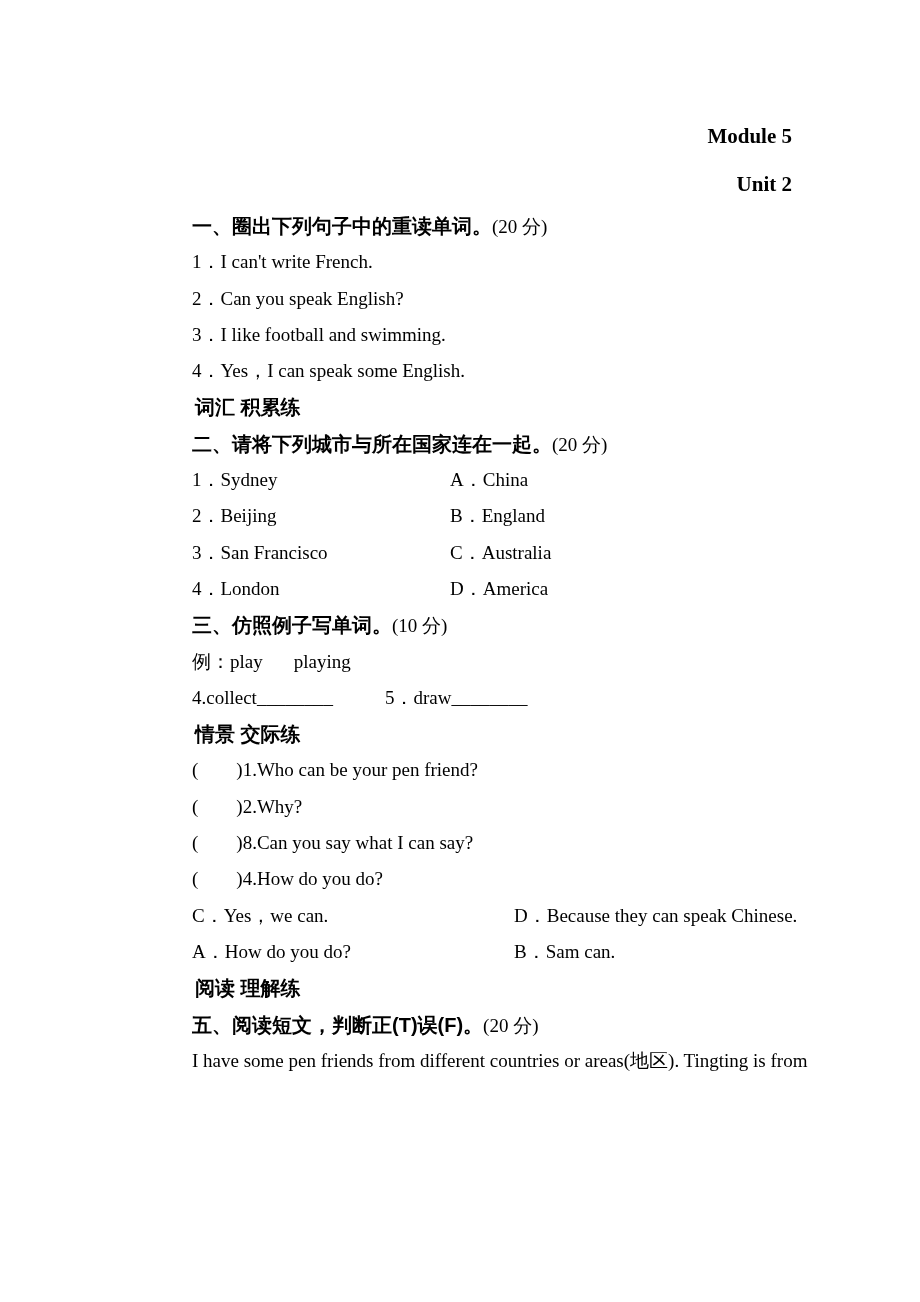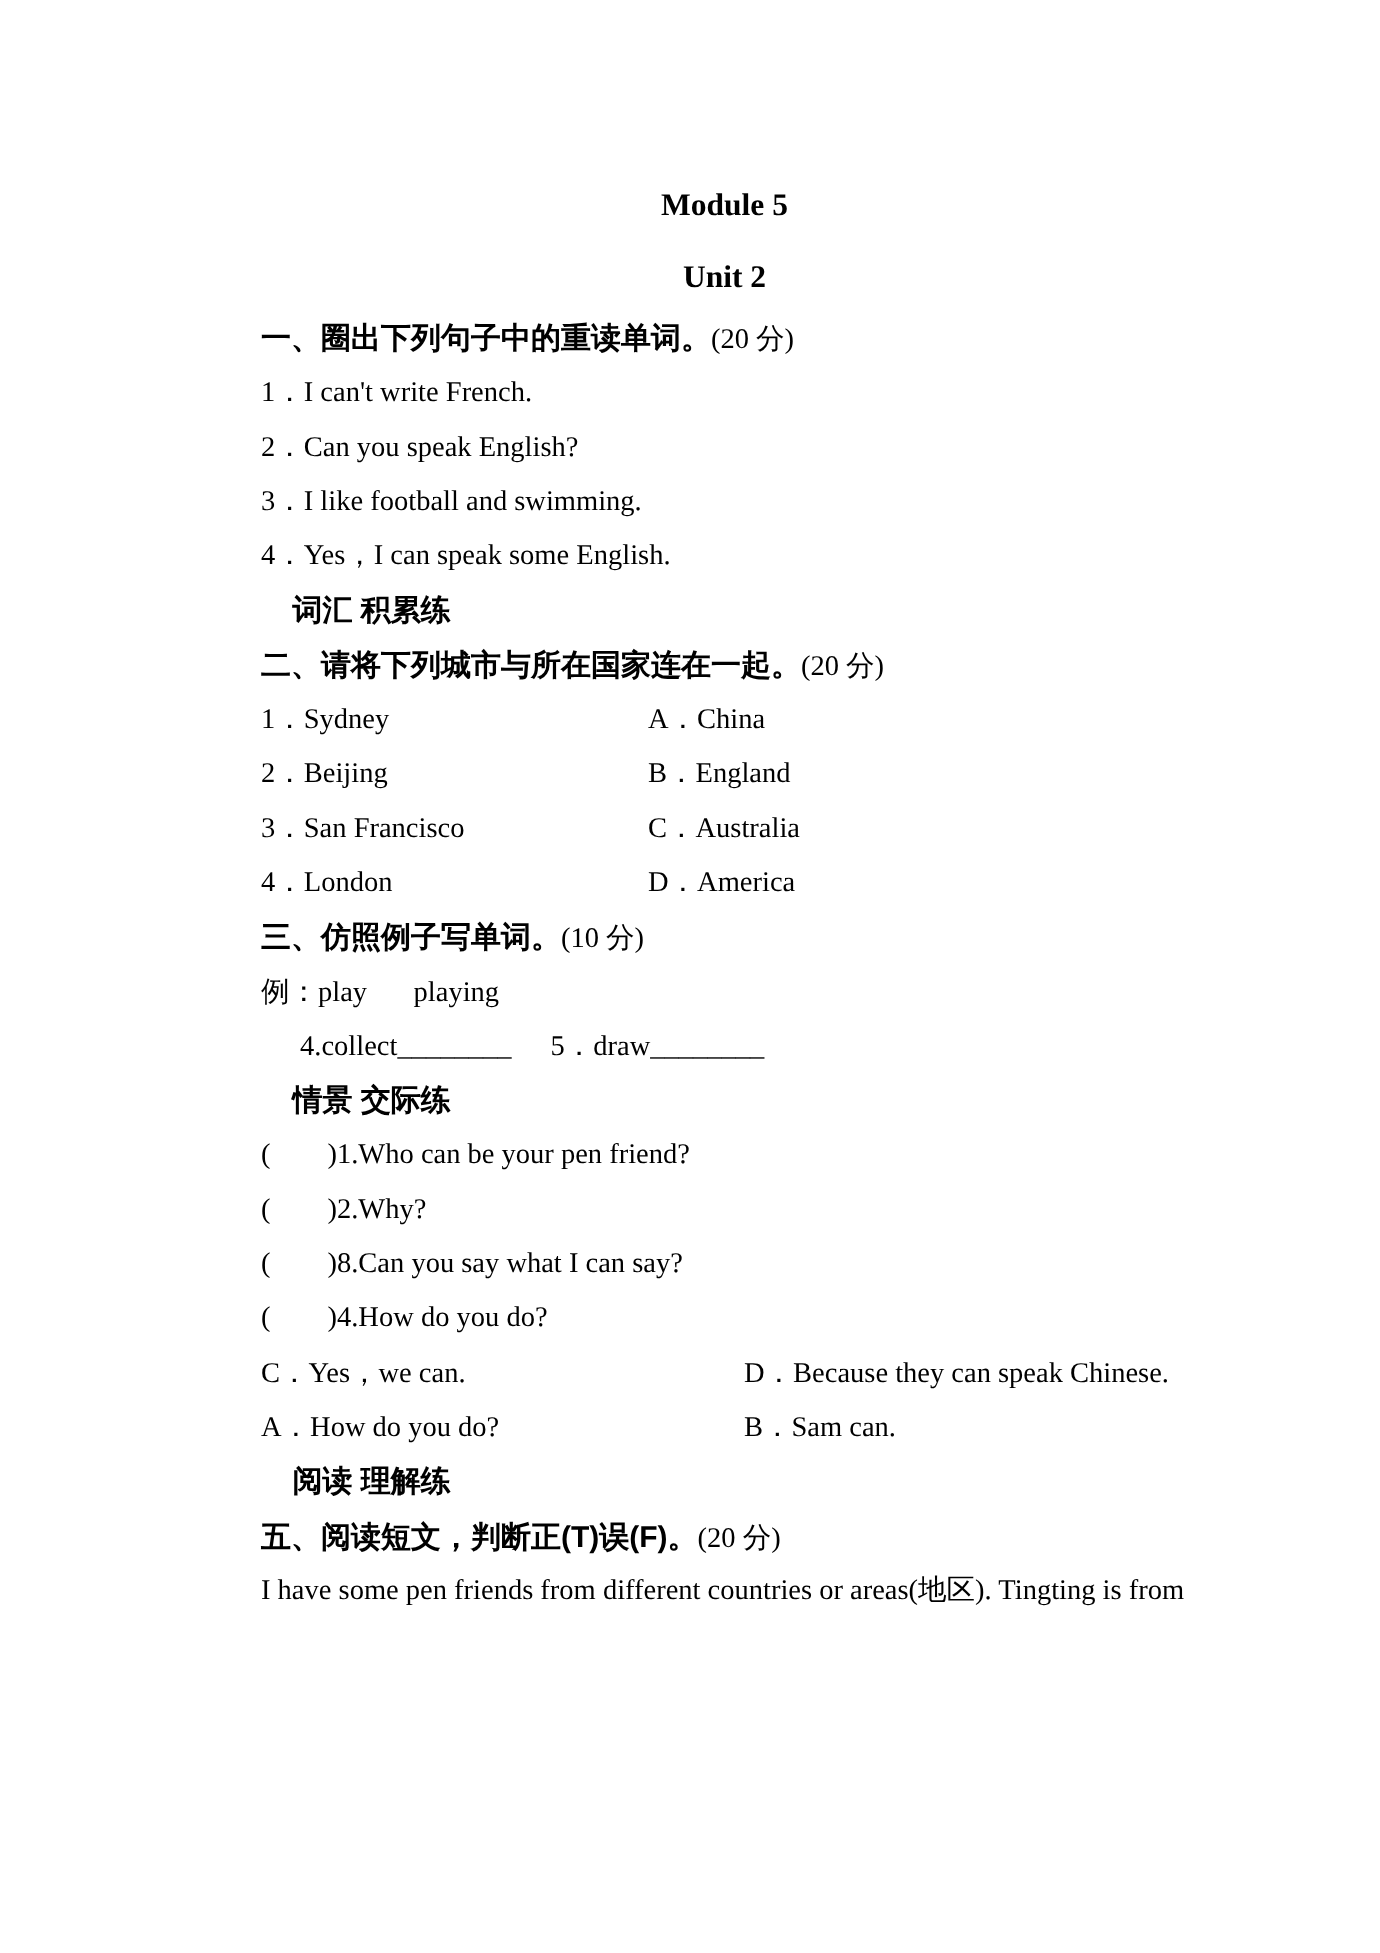--- a/index.html
+++ b/index.html
@@ -22,31 +22,32 @@
   }
   .content {
     position: absolute;
     left: 174px;
     top: 112px;
     width: 618px;
   }
   .title {
     height: 48px;
     line-height: 48px;
-    text-align: center;
+    text-align: right;
     font-weight: bold;
     font-size: 21px;
     font-family: "Liberation Serif", serif;
     white-space: pre;
   }
   .line {
     height: 36.3px;
     line-height: 36.3px;
     font-size: 19px;
     white-space: pre;
+    margin-left: 18px;
   }
   .cat {
     height: 36.3px;
     line-height: 36.3px;
     padding-left: 21px;
     font-size: 20px;
     font-weight: bold;
     font-family: "Liberation Sans", "DejaVu Sans", sans-serif;
     white-space: pre;
   }
@@ -58,21 +59,21 @@
   }
   .score {
     font-size: 19px;
     font-weight: normal;
     font-family: "Liberation Serif", serif;
     white-space: pre;
   }
   .col-left2 { display: inline-block; width: 258px; }   
   .col-a3    { display: inline-block; width: 188px; }   
   .col-b3    { display: inline-block; width: 198px; }   
-  .col-a3b   { display: inline-block; width: 193px; text-align: center; }   
+  .col-a3b   { display: inline-block; width: 193px; }   
   .col-left4 { display: inline-block; width: 322px; }   
   .ex-answer { margin-left: 31px; }
 </style>
 </head>
 <body>
 
 <div class="page">
   <div class="content">
 
     <div class="title">Module 5</div>

